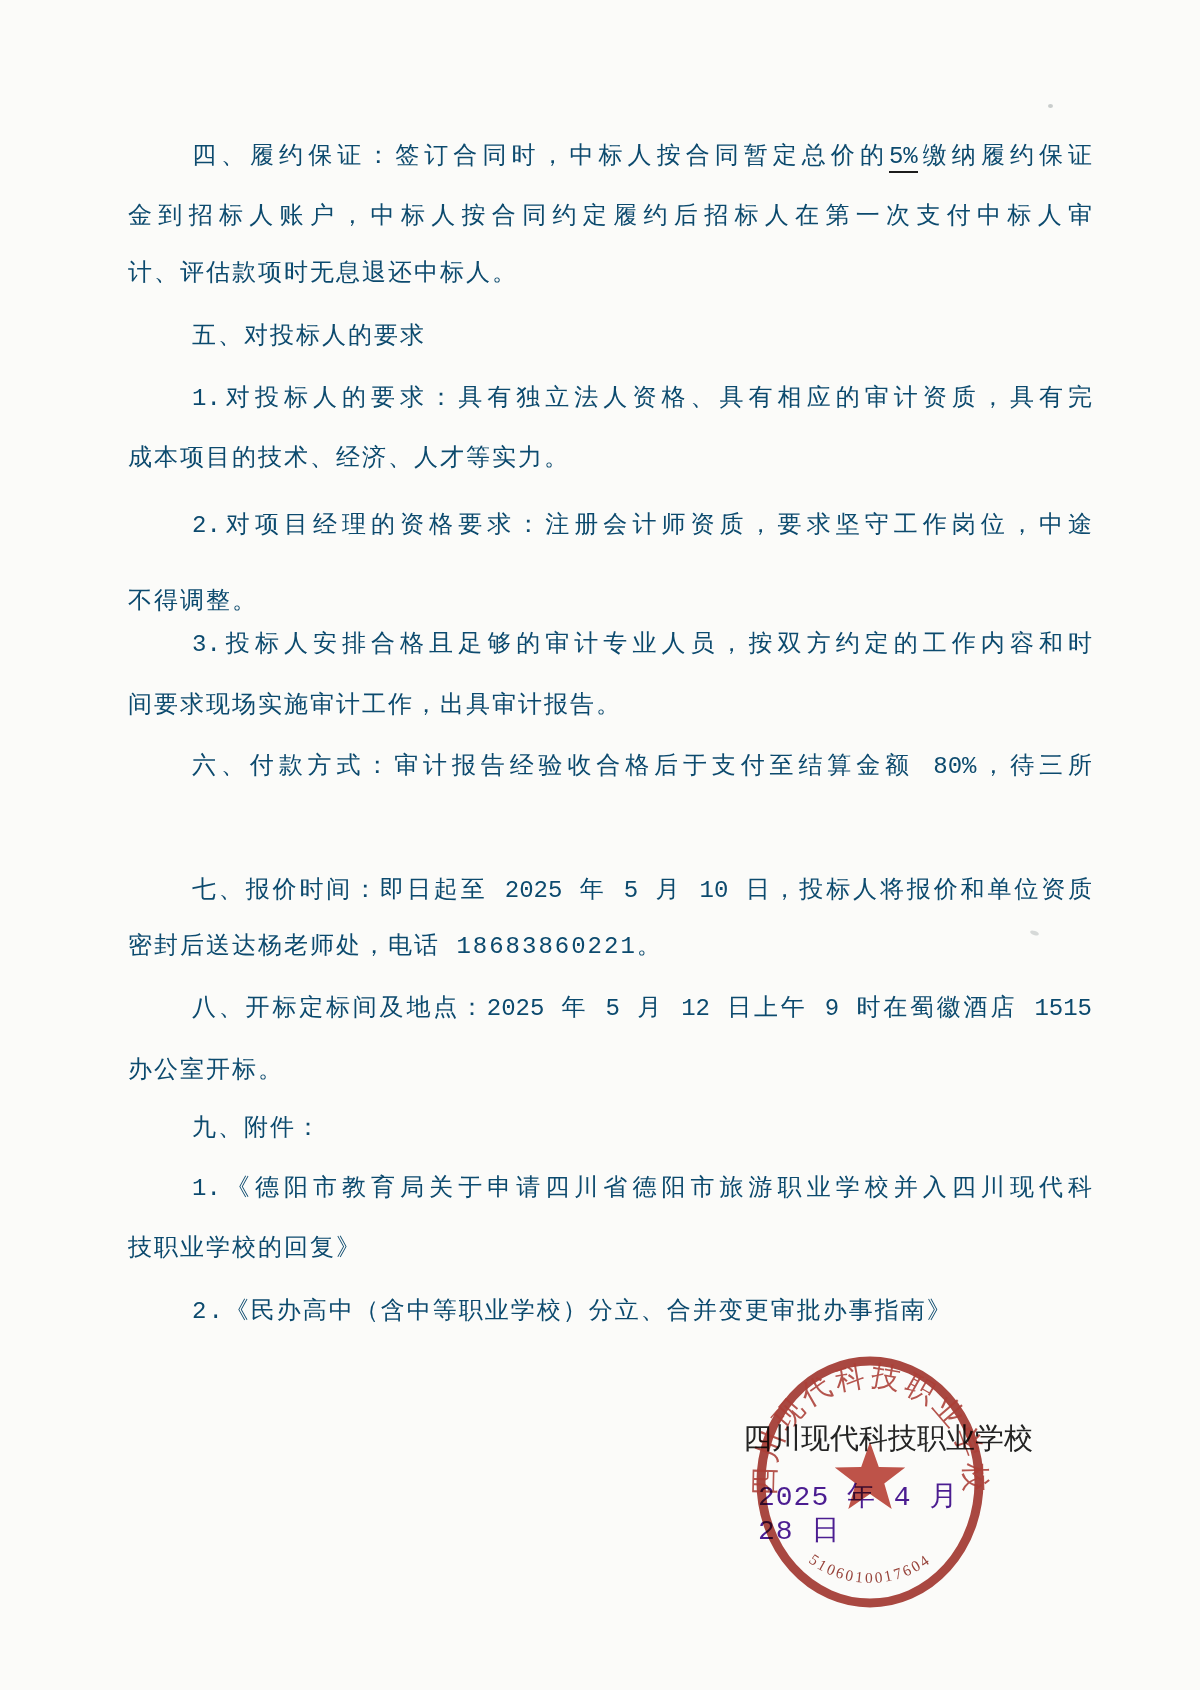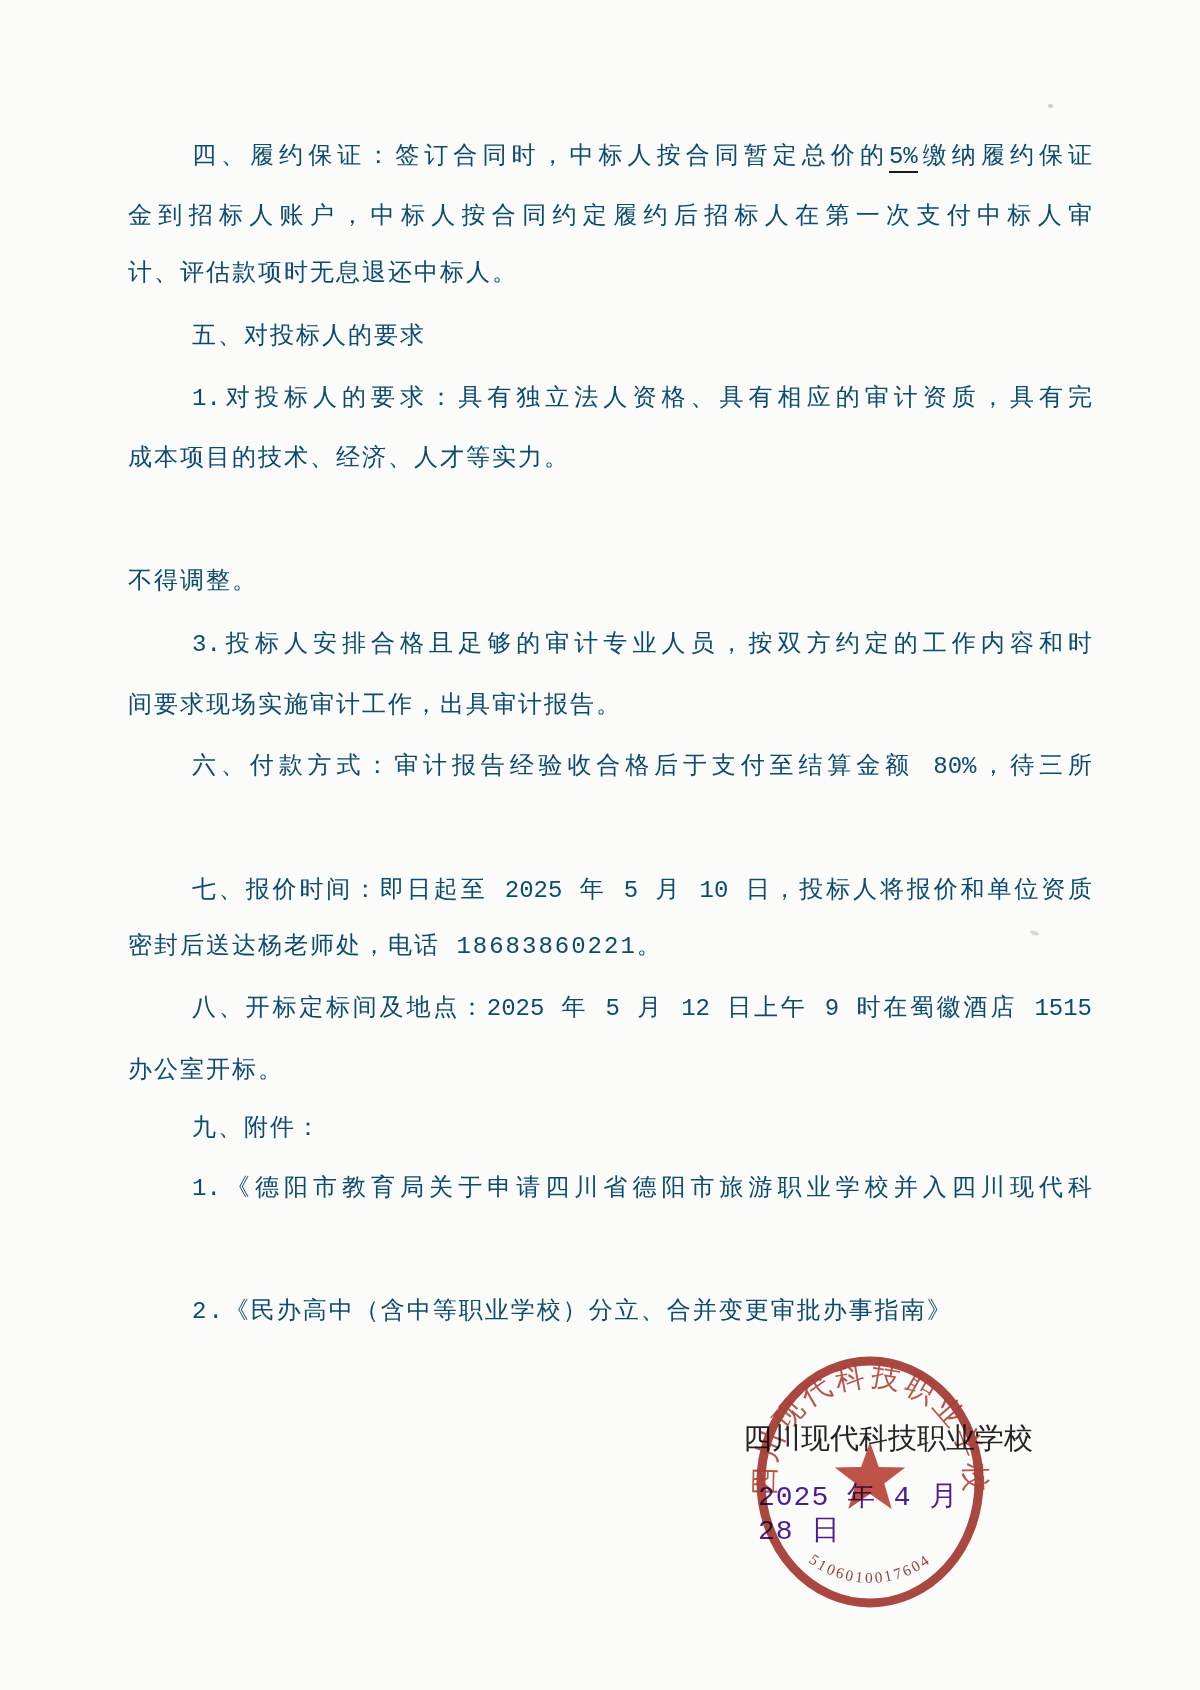--- a/index.html
+++ b/index.html
@@ -47,34 +47,36 @@
 
 <div class="page">
 
   <div class="line justify indent" style="top:137px"><span>四、履约保证：签订合同时，中标人按合同暂定总价的</span><span class="underline">5%</span><span>缴纳履约保证</span></div>
   <div class="line justify" style="top:197px">金到招标人账户，中标人按合同约定履约后招标人在第一次支付中标人审</div>
   <div class="line" style="top:254px">计、评估款项时无息退还中标人。</div>
 
   <div class="line indent" style="top:317px">五、对投标人的要求</div>
   <div class="line justify indent" style="top:379px">1.对投标人的要求：具有独立法人资格、具有相应的审计资质，具有完</div>
   <div class="line" style="top:439px">成本项目的技术、经济、人才等实力。</div>
-  <div class="line" style="top:562px">不得调整。</div>
+  <div class="line justify indent" style="top:506px">2.对项目经理的资格要求：注册会计师资质，要求坚守工作岗位，中途</div>
+  <div class="line" style="top:582px">不得调整。</div>
   <div class="line justify indent" style="top:625px">3.投标人安排合格且足够的审计专业人员，按双方约定的工作内容和时</div>
   <div class="line" style="top:686px">间要求现场实施审计工作，出具审计报告。</div>
 
   <div class="line justify indent" style="top:747px">六、付款方式：审计报告经验收合格后于支付至结算金额 80%，待三所</div>
 
   <div class="line justify indent" style="top:871px">七、报价时间：即日起至 2025 年 5 月 10 日，投标人将报价和单位资质</div>
   <div class="line" style="top:927px">密封后送达杨老师处，电话 18683860221。</div>
 
   <div class="line justify indent" style="top:989px">八、开标定标间及地点：2025 年 5 月 12 日上午 9 时在蜀徽酒店 1515</div>
   <div class="line" style="top:1051px">办公室开标。</div>
 
   <div class="line indent" style="top:1109px">九、附件：</div>
   <div class="line justify indent" style="top:1169px">1.《德阳市教育局关于申请四川省德阳市旅游职业学校并入四川现代科</div>
+  <div class="line" style="top:1229px">技职业学校的回复》</div>
   <div class="line indent" style="top:1292px">2.《民办高中（含中等职业学校）分立、合并变更审批办事指南》</div>
 
   <svg class="stamp" viewBox="0 0 290 290">
     <defs>
       <path id="arcTop" d="M 54.8,177.8 A 96,96 0 1 1 235.2,177.8" fill="none"></path>
       <path id="arcBottom" d="M 59.4,198.5 A 101,101 0 0 0 230.6,198.5" fill="none"></path>
     </defs>
     <ellipse cx="145" cy="145" rx="109" ry="121" fill="none" stroke="#9e2f28" stroke-width="9" opacity="0.95"></ellipse>
     <text font-size="29" letter-spacing="4" fill="#a63028" opacity="0.88">
       <textPath href="#arcTop" startOffset="50%" text-anchor="middle">四川现代科技职业学校</textPath>

